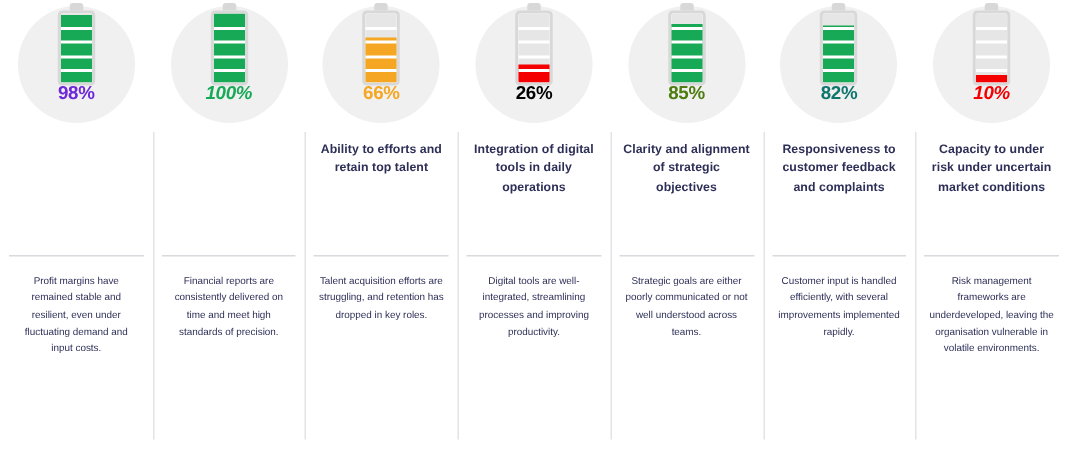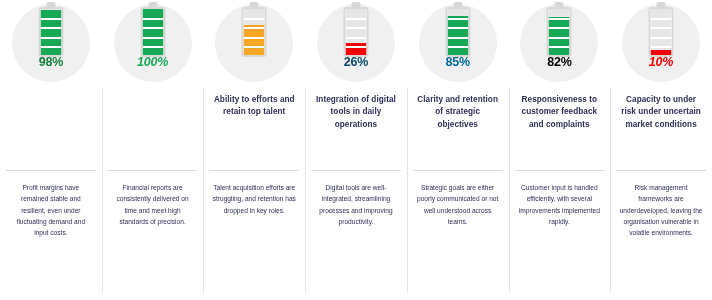--- a/index.html
+++ b/index.html
@@ -163,21 +163,21 @@
         <div class="battery">
           <div class="battery-inner"></div>
           <div class="battery-fill" style="height: 98%; background: rgb(24, 169, 87);"></div>
           <div class="battery-seams">
             <span style="top: 20%;"></span>
             <span style="top: 40%;"></span>
             <span style="top: 60%;"></span>
             <span style="top: 80%;"></span>
           </div>
         </div>
-        <div class="pct" style="color: #15803d;">98%</div>
+        <div class="pct" style="color: #6d28d9;">98%</div>
       </div>
       <div class="rule"></div>
       <div class="desc">Profit margins have remained stable and resilient, even under fluctuating demand and input costs.</div>
     </div>
     <div class="col">
       <div class="divider-v"></div>
       <div class="gauge-wrap">
         <div class="circle"></div>
         <div class="battery-cap"></div>
         <div class="battery">
@@ -203,83 +203,84 @@
         <div class="battery">
           <div class="battery-inner"></div>
           <div class="battery-fill" style="height: 66%; background: rgb(245, 166, 35);"></div>
           <div class="battery-seams">
             <span style="top: 20%;"></span>
             <span style="top: 40%;"></span>
             <span style="top: 60%;"></span>
             <span style="top: 80%;"></span>
           </div>
         </div>
+        <div class="pct" style="color: rgb(245, 166, 35);">66%</div>
       </div>
       <div class="heading">Ability to efforts and retain top talent</div>
       <div class="rule"></div>
       <div class="desc">Talent acquisition efforts are struggling, and retention has dropped in key roles.</div>
     </div>
     <div class="col">
       <div class="divider-v"></div>
       <div class="gauge-wrap">
         <div class="circle"></div>
         <div class="battery-cap"></div>
         <div class="battery">
           <div class="battery-inner"></div>
           <div class="battery-fill" style="height: 26%; background: rgb(245, 0, 0);"></div>
           <div class="battery-seams">
             <span style="top: 20%;"></span>
             <span style="top: 40%;"></span>
             <span style="top: 60%;"></span>
             <span style="top: 80%;"></span>
           </div>
         </div>
-        <div class="pct" style="color: #0c4a6e;">26%</div>
+        <div class="pct" style="color: #000000;">26%</div>
       </div>
       <div class="heading">Integration of digital tools in daily operations</div>
       <div class="rule"></div>
       <div class="desc">Digital tools are well-integrated, streamlining processes and improving productivity.</div>
     </div>
     <div class="col">
       <div class="divider-v"></div>
       <div class="gauge-wrap">
         <div class="circle"></div>
         <div class="battery-cap"></div>
         <div class="battery">
           <div class="battery-inner"></div>
           <div class="battery-fill" style="height: 85%; background: rgb(24, 169, 87);"></div>
           <div class="battery-seams">
             <span style="top: 20%;"></span>
             <span style="top: 40%;"></span>
             <span style="top: 60%;"></span>
             <span style="top: 80%;"></span>
           </div>
         </div>
-        <div class="pct" style="color: #0369a1;">85%</div>
-      </div>
-      <div class="heading">Clarity and retention of strategic objectives</div>
+        <div class="pct" style="color: #4d7c0f;">85%</div>
+      </div>
+      <div class="heading">Clarity and alignment of strategic objectives</div>
       <div class="rule"></div>
       <div class="desc">Strategic goals are either poorly communicated or not well understood across teams.</div>
     </div>
     <div class="col">
       <div class="divider-v"></div>
       <div class="gauge-wrap">
         <div class="circle"></div>
         <div class="battery-cap"></div>
         <div class="battery">
           <div class="battery-inner"></div>
           <div class="battery-fill" style="height: 82%; background: rgb(24, 169, 87);"></div>
           <div class="battery-seams">
             <span style="top: 20%;"></span>
             <span style="top: 40%;"></span>
             <span style="top: 60%;"></span>
             <span style="top: 80%;"></span>
           </div>
         </div>
-        <div class="pct" style="color: #000000;">82%</div>
+        <div class="pct" style="color: #0f766e;">82%</div>
       </div>
       <div class="heading">Responsiveness to customer feedback and complaints</div>
       <div class="rule"></div>
       <div class="desc">Customer input is handled efficiently, with several improvements implemented rapidly.</div>
     </div>
     <div class="col">
       <div class="divider-v"></div>
       <div class="gauge-wrap">
         <div class="circle"></div>
         <div class="battery-cap"></div>

